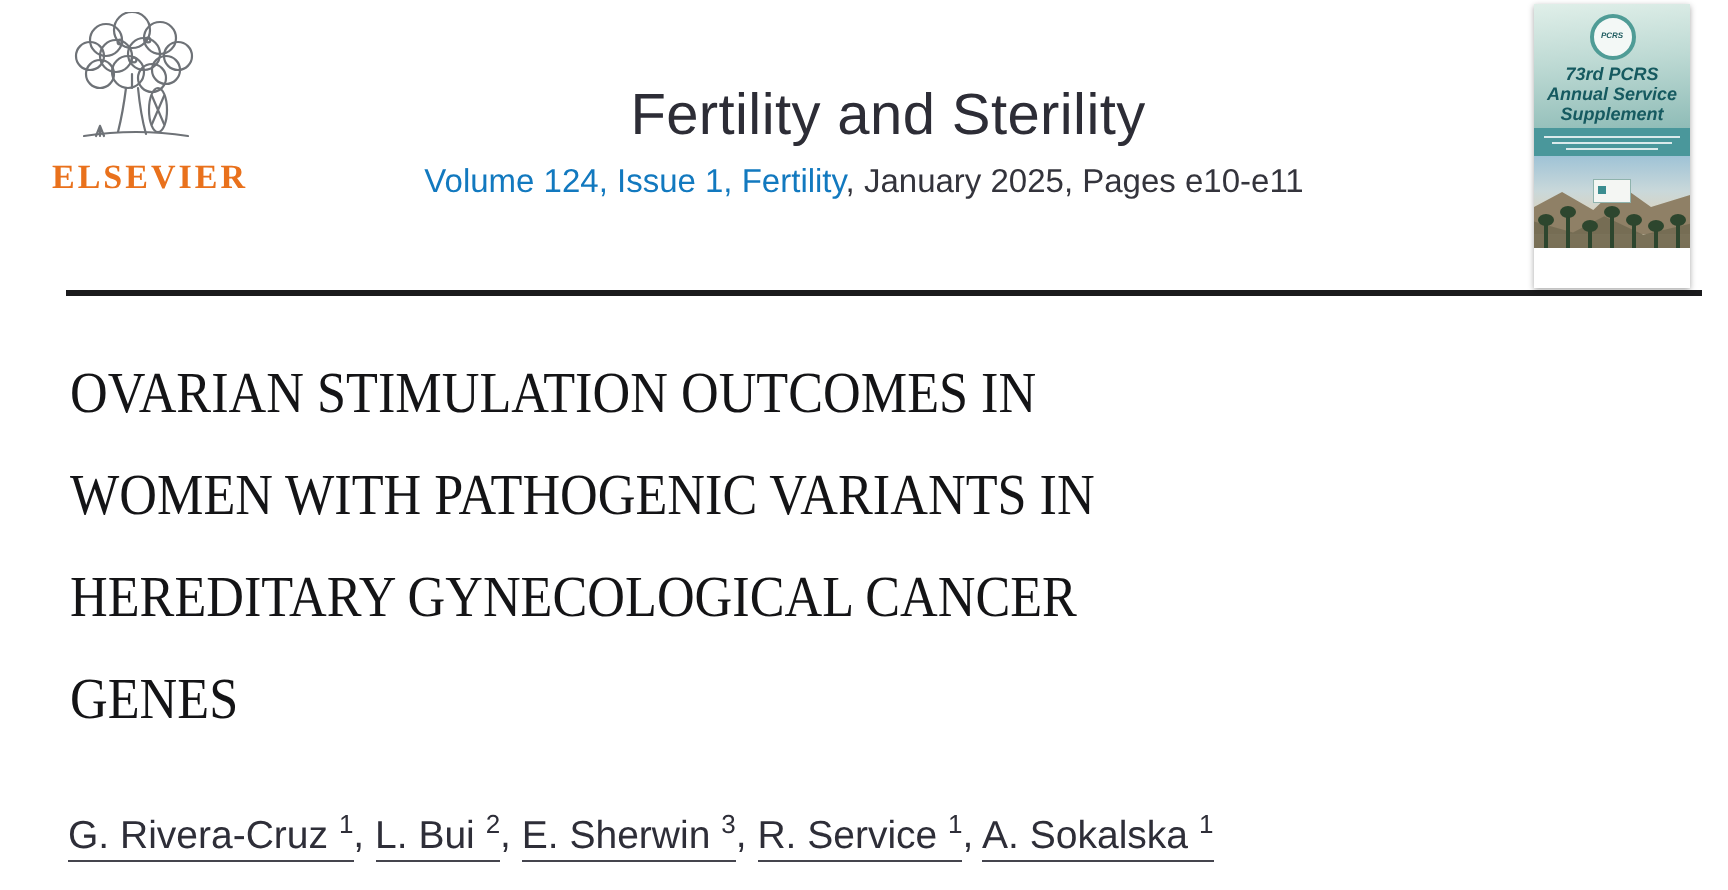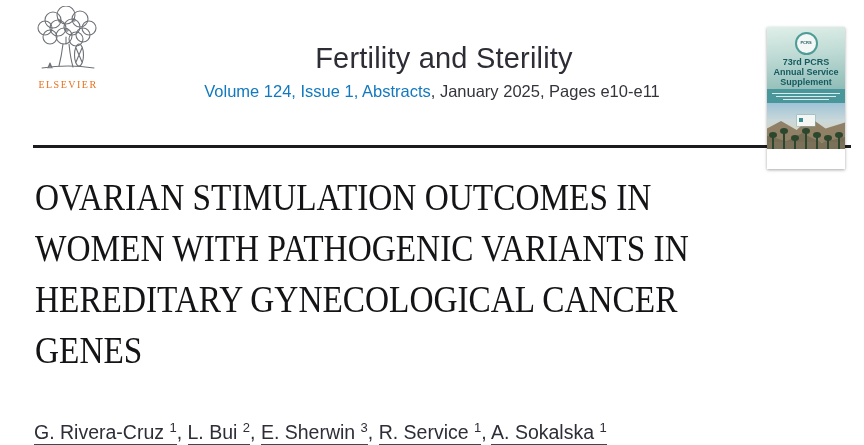--- a/index.html
+++ b/index.html
@@ -9,32 +9,32 @@
     color:#2e2e38;overflow:hidden;
   }
   .page{position:relative;width:864px;height:445px;}
 
   
   .masthead{position:relative;height:145px;}
 
   .logo{position:absolute;left:26px;top:6px;width:84px;text-align:center;text-decoration:none;display:block;}
   .logo svg{display:block;margin:0 auto;}
   .publisher-name{
-    font-family:"Liberation Serif", serif;font-weight:400;
-    font-size:10px;letter-spacing:1.5px;color:#e9711c;margin-top:1px;
+    font-family:"Liberation Serif", serif;font-weight:700;
+    font-size:17px;letter-spacing:1.5px;color:#e9711c;margin-top:1px;
   }
 
   .journal-block{padding-top:42px;text-align:center;}
   .journal-title{font-size:29px;font-weight:500;color:#2d2d36;margin:0;letter-spacing:.2px;padding-left:24px;}
   .citation{font-size:16.5px;color:#34343c;margin:7px 0 0;}
   .issue-link{color:#1279bf;text-decoration:none;cursor:pointer;}
 
   
-  .cover{position:absolute;right:19px;top:27px;width:78px;height:142px;display:block;
-         box-shadow:0 1px 3px rgba(0,0,0,.35);cursor:pointer;text-decoration:none;}
+  .cover{position:absolute;right:19px;top:2px;width:78px;height:142px;display:block;
+         box-shadow:0 1px 3px rgba(0,0,0,.35);cursor:pointer;text-decoration:none;font-style:italic;}
   .cover-top{height:62px;box-sizing:border-box;padding-top:5px;text-align:center;
     background:linear-gradient(175deg,#e0efe9 0%,#bedad4 45%,#8fbcb7 100%);}
   .badge{width:19px;height:19px;margin:0 auto 2px;background:#f3f8f6;border-radius:50%;
     border:2px solid #4f9c96;font-size:4px;line-height:18px;color:#1f5c60;font-weight:bold;overflow:hidden;}
   .cover-line{font-size:9px;font-weight:bold;color:#165a60;line-height:10px;}
   .cover-band{height:14px;background:#4a979b;box-sizing:border-box;padding-top:2px;}
   .band-bar{display:block;height:1.5px;background:rgba(255,255,255,.8);margin:1.5px auto 0;}
   .band-bar:nth-child(1){width:86%;}
   .band-bar:nth-child(2){width:78%;}
   .band-bar:nth-child(3){width:58%;}
@@ -53,25 +53,25 @@
   .palm:nth-child(3n){height:10px;}
   .photo-logo{position:absolute;left:50%;top:12px;transform:translateX(-50%);
     width:18px;height:11px;background:#f4f6f3;box-shadow:0 0 0 .5px #8fb3ad;}
   .photo-logo::before{content:"";position:absolute;left:2px;top:3px;width:4px;height:4px;background:#3b8d90;}
 
   
   .divider{border:none;height:3px;background:#1b1b1d;width:818px;margin:0 0 0 33px;}
 
   .article-title{
     margin:24px 0 0 35px;font-family:"Liberation Serif", serif;
-    font-size:37px;line-height:51px;color:#141416;font-weight:400;
+    font-size:29px;line-height:51px;color:#141416;font-weight:400;
   }
   .article-title .tline{display:block;transform:scaleX(.9);transform-origin:left center;white-space:nowrap;}
 
-  .authors{margin:43px 0 0 34px;font-size:19.5px;color:#2e2e38;}
+  .authors{margin:28px 0 0 34px;font-size:19.5px;color:#2e2e38;}
   .author-link{color:#2e2e38;text-decoration:none;border-bottom:1.5px solid #45454e;
     padding-bottom:1.5px;cursor:pointer;}
   .author-link sup{font-size:13px;}
   .sep{color:#2e2e38;}
 </style>
 </head>
 <body>
 
 <div class="page">
 
@@ -103,21 +103,21 @@
             <path d="M12 62 Q38 58 64 62"></path>
             <path d="M20 57 l-2 5 M20 57 l2 5 M20 57 l0 5"></path>
           </g>
         </svg>
       </span>
       <div class="publisher-name">ELSEVIER</div>
     </a>
 
     <div class="journal-block">
       <h1 class="journal-title">Fertility and Sterility</h1>
-      <p class="citation"><a class="issue-link">Volume 124, Issue 1, Abstracts</a><span>, January 2025, Pages e10-e11</span></p>
+      <p class="citation"><a class="issue-link">Volume 124, Issue 1, Fertility</a><span>, January 2025, Pages e10-e11</span></p>
     </div>
 
     <a class="cover">
       <div class="cover-top">
         <div class="badge">PCRS 2025</div>
         <div class="cover-line">73rd PCRS</div>
         <div class="cover-line">Annual Service</div>
         <div class="cover-line">Supplement</div>
       </div>
       <div class="cover-band">

